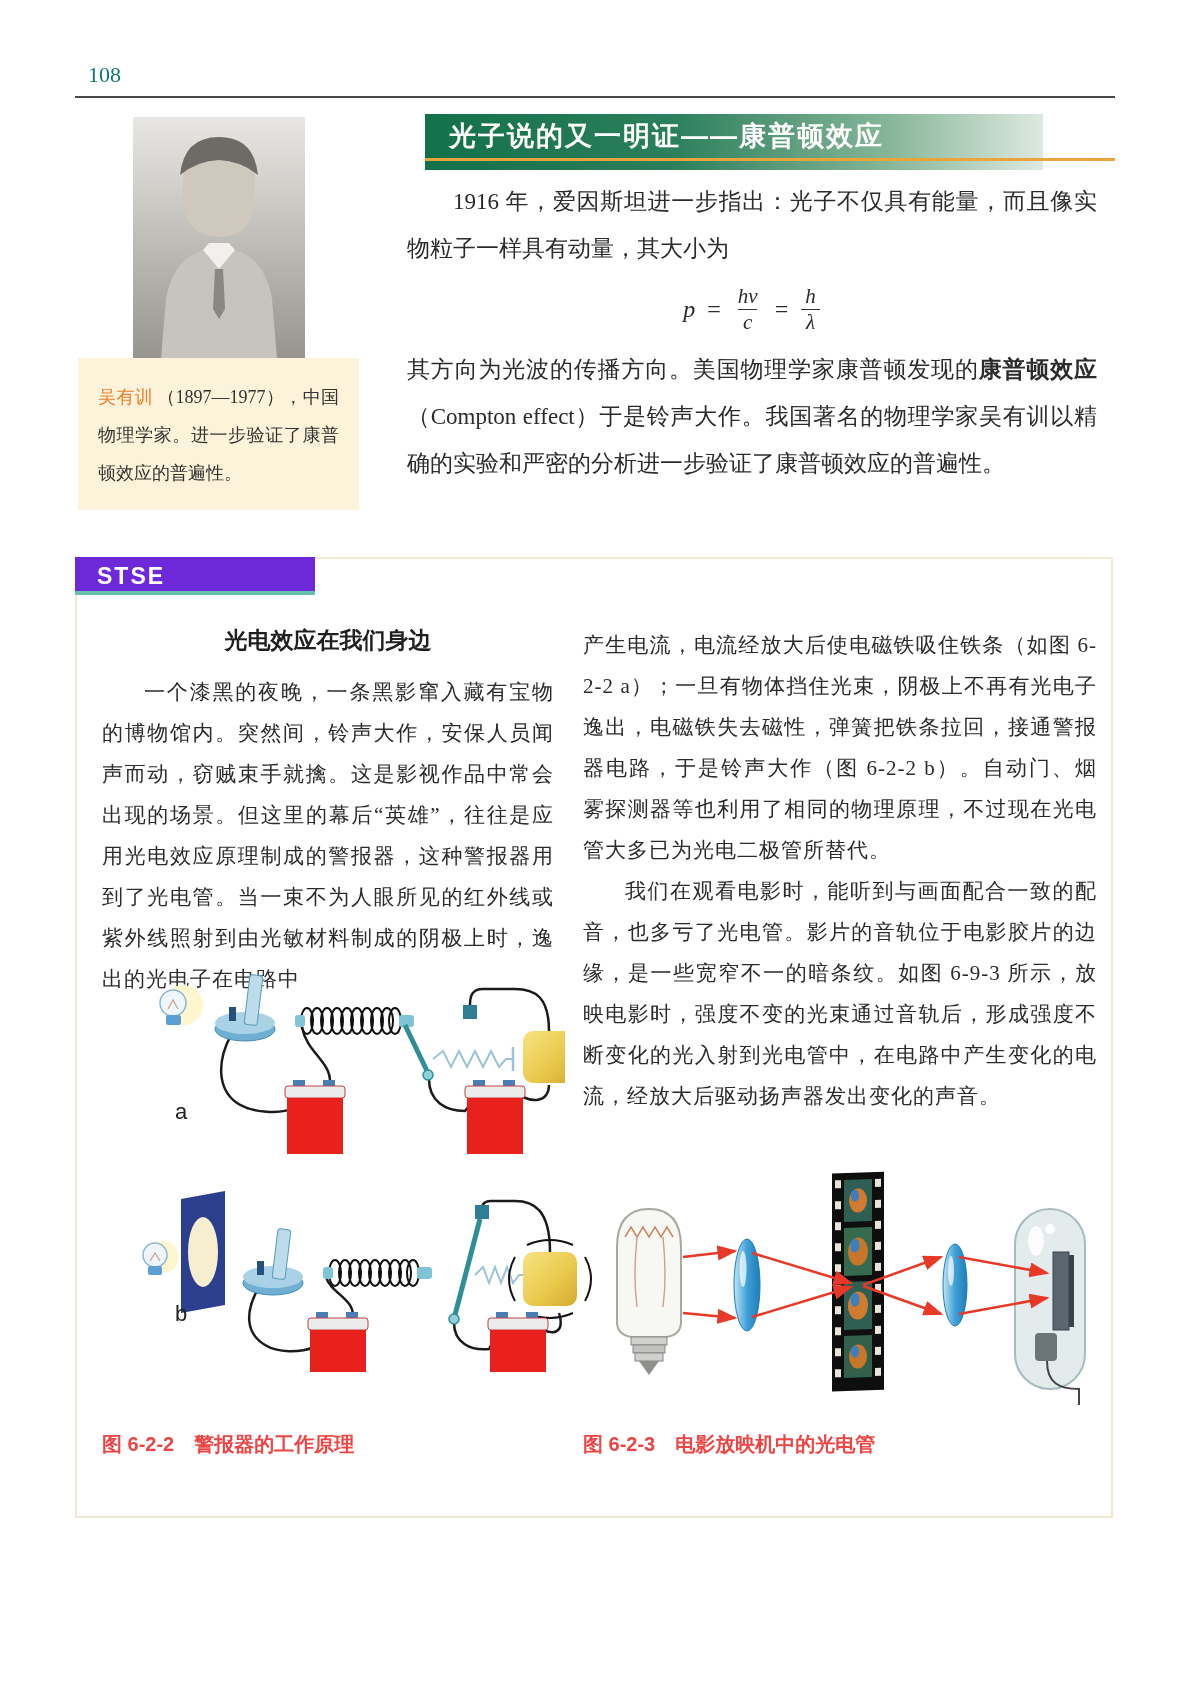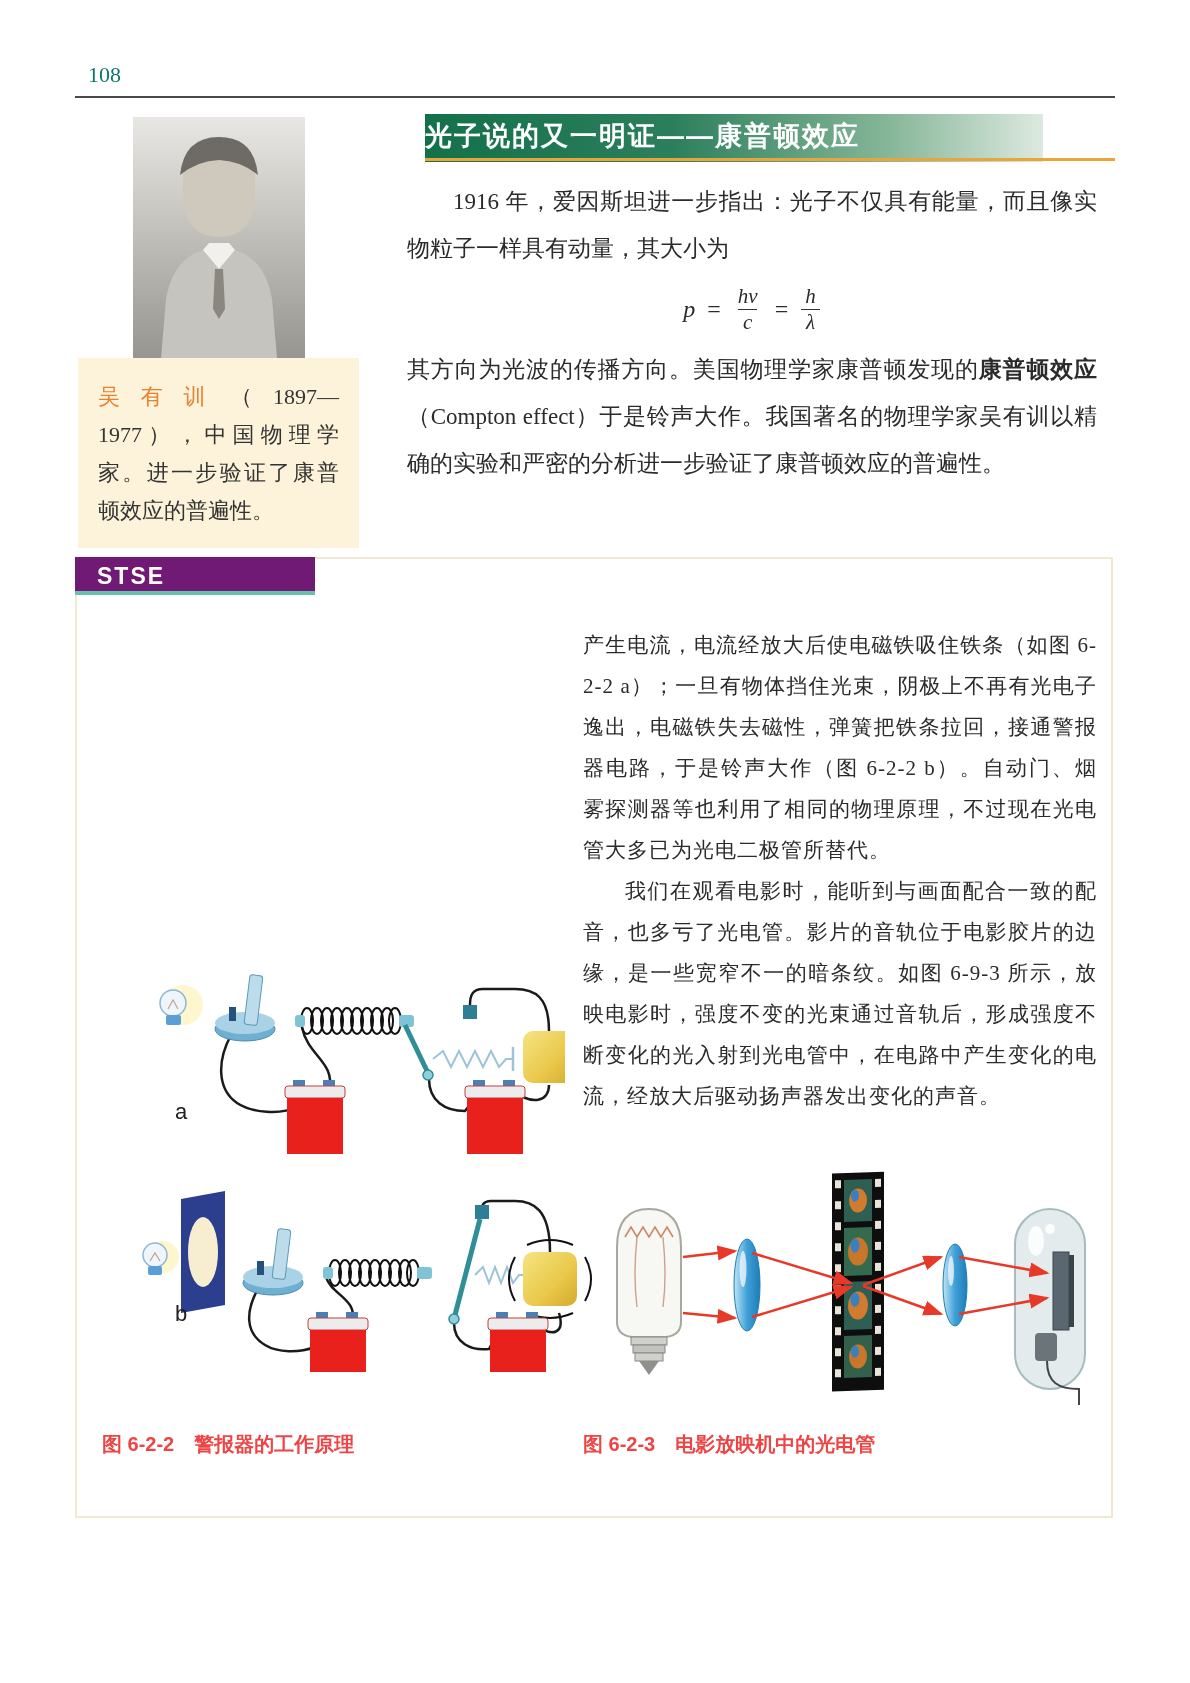--- a/index.html
+++ b/index.html
@@ -4,43 +4,43 @@
 <style>
   * { margin:0; padding:0; box-sizing:border-box; }
   html,body { width:1190px; height:1683px; background:#ffffff; }
   body { position:relative; font-family:"Liberation Serif","DejaVu Serif",serif; color:#2b2b2b; overflow:hidden; }
 
   .page-num { position:absolute; left:88px; top:62px; font-size:22px; color:#0f766e; }
   .top-rule { position:absolute; left:75px; top:96px; width:1040px; height:2px; background:#4a4a4a; }
 
   .photo { position:absolute; left:133px; top:117px; width:172px; height:241px; }
   .caption-box { position:absolute; left:78px; top:358px; width:281px; background:#fdf3da;
-                 padding:20px 20px 18px 20px; font-size:22px; line-height:38px; color:#333;
+                 padding:20px 20px 18px 20px; font-size:18px; line-height:38px; color:#333;
                  text-align:justify; }
   .caption-name { color:#e8812f; margin-right:4px; }
 
-  .banner { position:absolute; left:425px; top:114px; width:618px; height:48px;
+  .banner { position:absolute; left:425px; top:114px; width:618px; height:56px;
             background:linear-gradient(90deg,#13714a 0%,#2c7f5c 40%,#86b698 75%,#dde9e0 100%);
             color:#ffffff; font-family:"Liberation Sans","DejaVu Sans",sans-serif; font-weight:bold;
-            font-size:27px; line-height:44px; letter-spacing:2px; }
+            font-size:27px; line-height:44px; padding-left:24px; letter-spacing:2px; }
   .banner-rule { position:absolute; left:425px; top:158px; width:690px; height:3px; background:#e9a53c; }
 
   .intro { position:absolute; left:407px; top:178px; width:690px; font-size:23px; line-height:47px; text-align:justify; }
   .intro .indent { text-indent:2em; }
   .bold-term { font-weight:bold; }
   .formula-row { display:flex; justify-content:center; align-items:center; gap:12px; height:74px;
                  font-size:24px; }
   .formula-row i { font-family:"Liberation Serif",serif; }
   .frac { display:inline-flex; flex-direction:column; align-items:center; font-size:21px; line-height:1.15; }
   .frac .den { border-top:1.5px solid #333; padding:0 5px; }
   .frac .num { padding:0 5px; }
 
   .stse-box { position:absolute; left:75px; top:557px; width:1038px; height:961px;
               border:2px solid #f0e8d0; background:#fff; }
-  .stse-tab { position:absolute; left:-2px; top:-2px; width:240px; height:38px; background:#701a75;
+  .stse-tab { position:absolute; left:-2px; top:-2px; width:240px; height:38px; background:#6d28d9;
               border-bottom:4px solid #68c0ae; color:#fff;
               font-family:"Liberation Sans","DejaVu Sans",sans-serif; font-weight:bold;
               font-size:23px; line-height:38px; padding-left:22px; letter-spacing:2px; }
 
   .col-left  { position:absolute; left:25px;  top:66px; width:452px; }
   .col-right { position:absolute; left:506px; top:66px; width:514px; }
   .article-title { text-align:center; font-family:"Liberation Sans","DejaVu Sans",sans-serif;
                    font-weight:bold; font-size:23px; color:#1f1f1f; margin-bottom:16px; }
   .body-text { font-size:21px; line-height:41px; text-align:justify; letter-spacing:1px; }
   .body-text.indent, .body-text p.indent { text-indent:2em; }
@@ -108,20 +108,24 @@
     </span>
   </div>
   <p><span>其方向为光波的传播方向。美国物理学家康普顿发现的</span><span class="bold-term">康普顿效应</span><span>（Compton effect）</span><span>于是铃声大作。我国著名的物理学家吴有训以精确的实验和严密的分析进一步验证了康普顿效应的普遍性。</span></p>
 </div>
 
 <div class="stse-box">
   <div class="stse-tab">
     <span>STSE</span>
   </div>
 
+  <div class="col-left">
+    <div class="article-title">光电效应在我们身边</div>
+    <div class="body-text indent">一个漆黑的夜晚，一条黑影窜入藏有宝物的博物馆内。突然间，铃声大作，安保人员闻声而动，窃贼束手就擒。这是影视作品中常会出现的场景。但这里的幕后“英雄”，往往是应用光电效应原理制成的警报器，这种警报器用到了光电管。当一束不为人眼所见的红外线或紫外线照射到由光敏材料制成的阴极上时，逸出的光电子在电路中</div>
+  </div>
 
   <div class="col-right">
     <div class="body-text">产生电流，电流经放大后使电磁铁吸住铁条（如图 6-2-2 a）；一旦有物体挡住光束，阴极上不再有光电子逸出，电磁铁失去磁性，弹簧把铁条拉回，接通警报器电路，于是铃声大作（图 6-2-2 b）。自动门、烟雾探测器等也利用了相同的物理原理，不过现在光电管大多已为光电二极管所替代。</div>
     <div class="body-text indent">我们在观看电影时，能听到与画面配合一致的配音，也多亏了光电管。影片的音轨位于电影胶片的边缘，是一些宽窄不一的暗条纹。如图 6-9-3 所示，放映电影时，强度不变的光束通过音轨后，形成强度不断变化的光入射到光电管中，在电路中产生变化的电流，经放大后驱动扬声器发出变化的声音。</div>
   </div>
 
   <div class="fig fig-a">
     <svg width="430" height="195" viewBox="0 0 430 195">
       <defs>
         <linearGradient id="gold" x1="0" y1="0" x2="1" y2="1">

